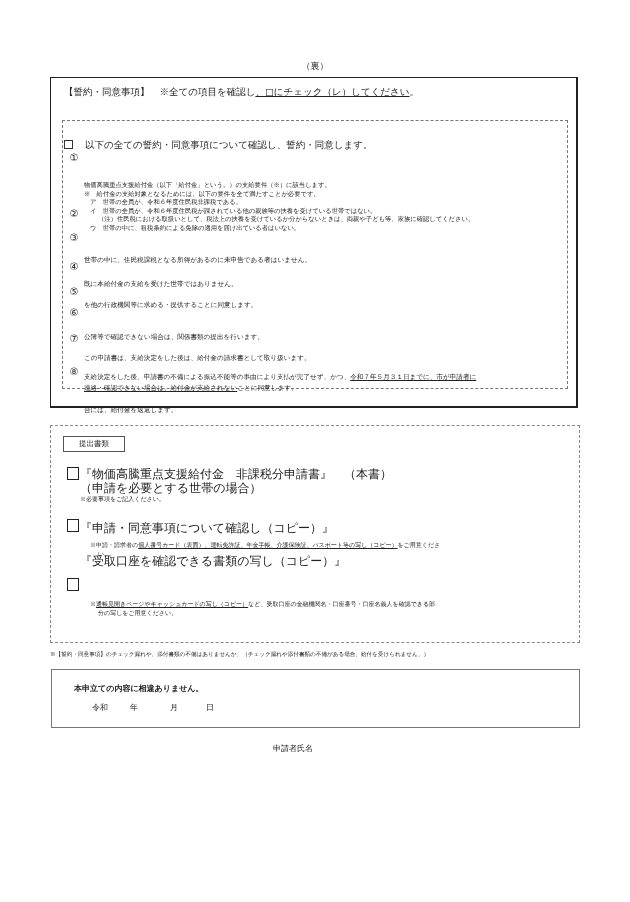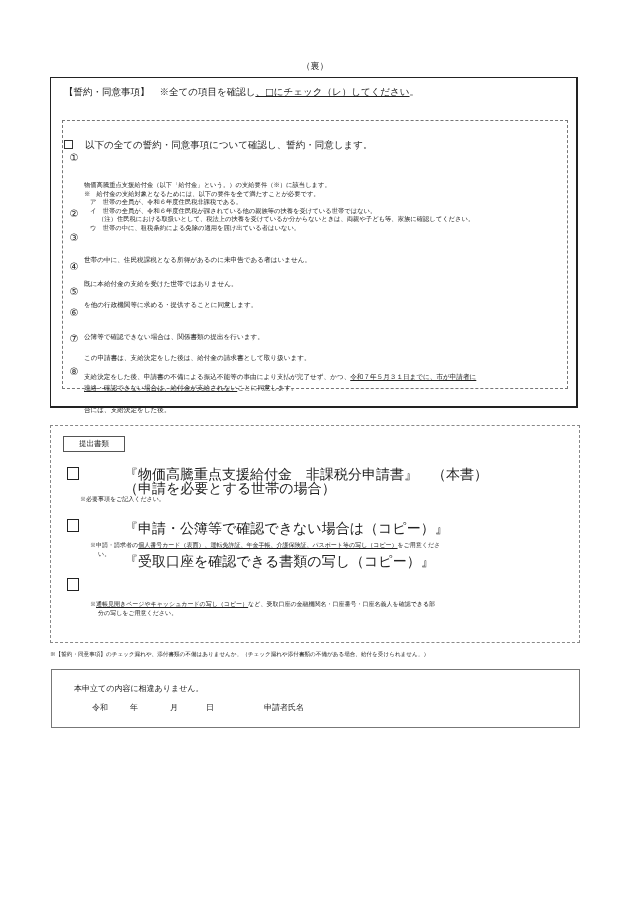--- a/index.html
+++ b/index.html
@@ -15,25 +15,25 @@
   .inner { left:62px; top:120px; width:506px; height:269px; border:1px dashed #777; box-sizing:border-box; }
   .num { position:absolute; font-size:10px; width:14px; text-align:center; }
   .item { position:absolute; left:84px; font-size:6.6px; line-height:11px; white-space:nowrap;margin-top:46px; }
   .item.small { font-size:5.8px; line-height:8.5px; }
   .sub { padding-left:6px; }
   .sub2 { padding-left:14px; }
   .u { text-decoration:underline; }
   .docs { left:50px; top:425px; width:530px; height:218px; border:1px dashed #888; box-sizing:border-box; }
   .docs-label { left:63px; top:436px; width:62px; height:16px; border:1px solid #555; box-sizing:border-box; font-size:7.5px; text-align:center; line-height:14px; }
   .cb-big { position:absolute; width:12px; height:13px; border:1.5px solid #222; box-sizing:border-box; background:#fff; }
-  .doc-title { position:absolute; left:80px; font-size:14px; white-space:nowrap;padding-left:44px; }
+  .doc-title { position:absolute; left:80px; font-size:12px; white-space:nowrap; }
   .doc-note { position:absolute; left:90px; font-size:6px; line-height:9px; white-space:nowrap; }
   .footnote { left:50px; top:651px; font-size:5.6px; white-space:nowrap; }
   .decl { left:51px; top:669px; width:529px; height:59px; border:1px solid #777; box-sizing:border-box; }
-  .decl-text { left:74px; top:683px; font-size:8px; white-space:nowrap; }
+  .decl-text { left:74px; top:683px; font-size:8px; white-space:nowrap;font-weight:bold; }
   .decl-date { top:702px; font-size:8px; white-space:nowrap; }
 </style>
 </head>
 <body>
 
 <div class="abs page-side">（裏）</div>
 
 <div class="abs outer"></div>
 
 <div class="abs oath-title">
@@ -74,46 +74,46 @@
 <div class="item" style="top:307px;">この申請書は、支給決定をした後は、給付金の請求書として取り扱います。</div>
 
 <span class="num" style="left:67px; top:333px;">⑦</span>
 <div class="item" style="top:326px;">
   <div><span>支給決定をした後、申請書の不備による振込不能等の事由により支払が完了せず、かつ、</span><span class="u">令和７年５月３１日までに、市が申請者に</span></div>
   <div><span class="u">連絡・確認できない場合は、給付金が支給されない</span><span>ことに同意します。</span></div>
 </div>
 
 <span class="num" style="left:67px; top:366px;">⑧</span>
 <div class="item" style="top:359px;">
-  <div>合には、支給決定をした後。</div>
+  <div>合には、給付金を返還します。</div>
 </div>
 
 <div class="abs docs"></div>
 <div class="abs docs-label">提出書類</div>
 
 <div class="cb-big" style="left:67px; top:467px;"></div>
 <div class="doc-title" style="top:466px;">『物価高騰重点支援給付金　非課税分申請書』　（本書）</div>
 <div class="doc-title" style="top:480px;">（申請を必要とする世帯の場合）</div>
 <div class="doc-note" style="left:80px; top:494px;">※必要事項をご記入ください。</div>
 
 <div class="cb-big" style="left:67px; top:519px;"></div>
-<div class="doc-title" style="top:520px;">『申請・公簿等で確認できない場合は（コピー）』</div>
+<div class="doc-title" style="top:520px;">『申請・同意事項について確認し（コピー）』</div>
 <div class="doc-note" style="top:540px;">
   <div><span>※申請・請求者の</span><span class="u">個人番号カード（表面）、運転免許証、年金手帳、介護保険証、パスポート等の写し（コピー）</span><span>をご用意くださ</span></div>
   <div style="padding-left:8px;">い。</div>
 </div>
 
 <div class="cb-big" style="left:67px; top:578px;"></div>
 <div class="doc-title" style="top:553px;">『受取口座を確認できる書類の写し（コピー）』</div>
 <div class="doc-note" style="top:599px;">
   <div><span>※</span><span class="u">通帳見開きページやキャッシュカードの写し（コピー）</span><span>など、受取口座の金融機関名・口座番号・口座名義人を確認できる部</span></div>
   <div style="padding-left:8px;">分の写しをご用意ください。</div>
 </div>
 
 <div class="abs footnote">※【誓約・同意事項】のチェック漏れや、添付書類の不備はありませんか。（チェック漏れや添付書類の不備がある場合、給付を受けられません。）</div>
 
 <div class="abs decl"></div>
 <div class="abs decl-text">本申立ての内容に相違ありません。</div>
 <div class="abs decl-date" style="left:92px;">令和</div>
 <div class="abs decl-date" style="left:130px;">年</div>
 <div class="abs decl-date" style="left:170px;">月</div>
 <div class="abs decl-date" style="left:206px;">日</div>
-<div class="abs decl-date" style="left:264px;">申請者氏名</div>
+<div class="abs decl-date" style="left:273px;margin-top:41px;">申請者氏名</div>
 
 </body></html>

